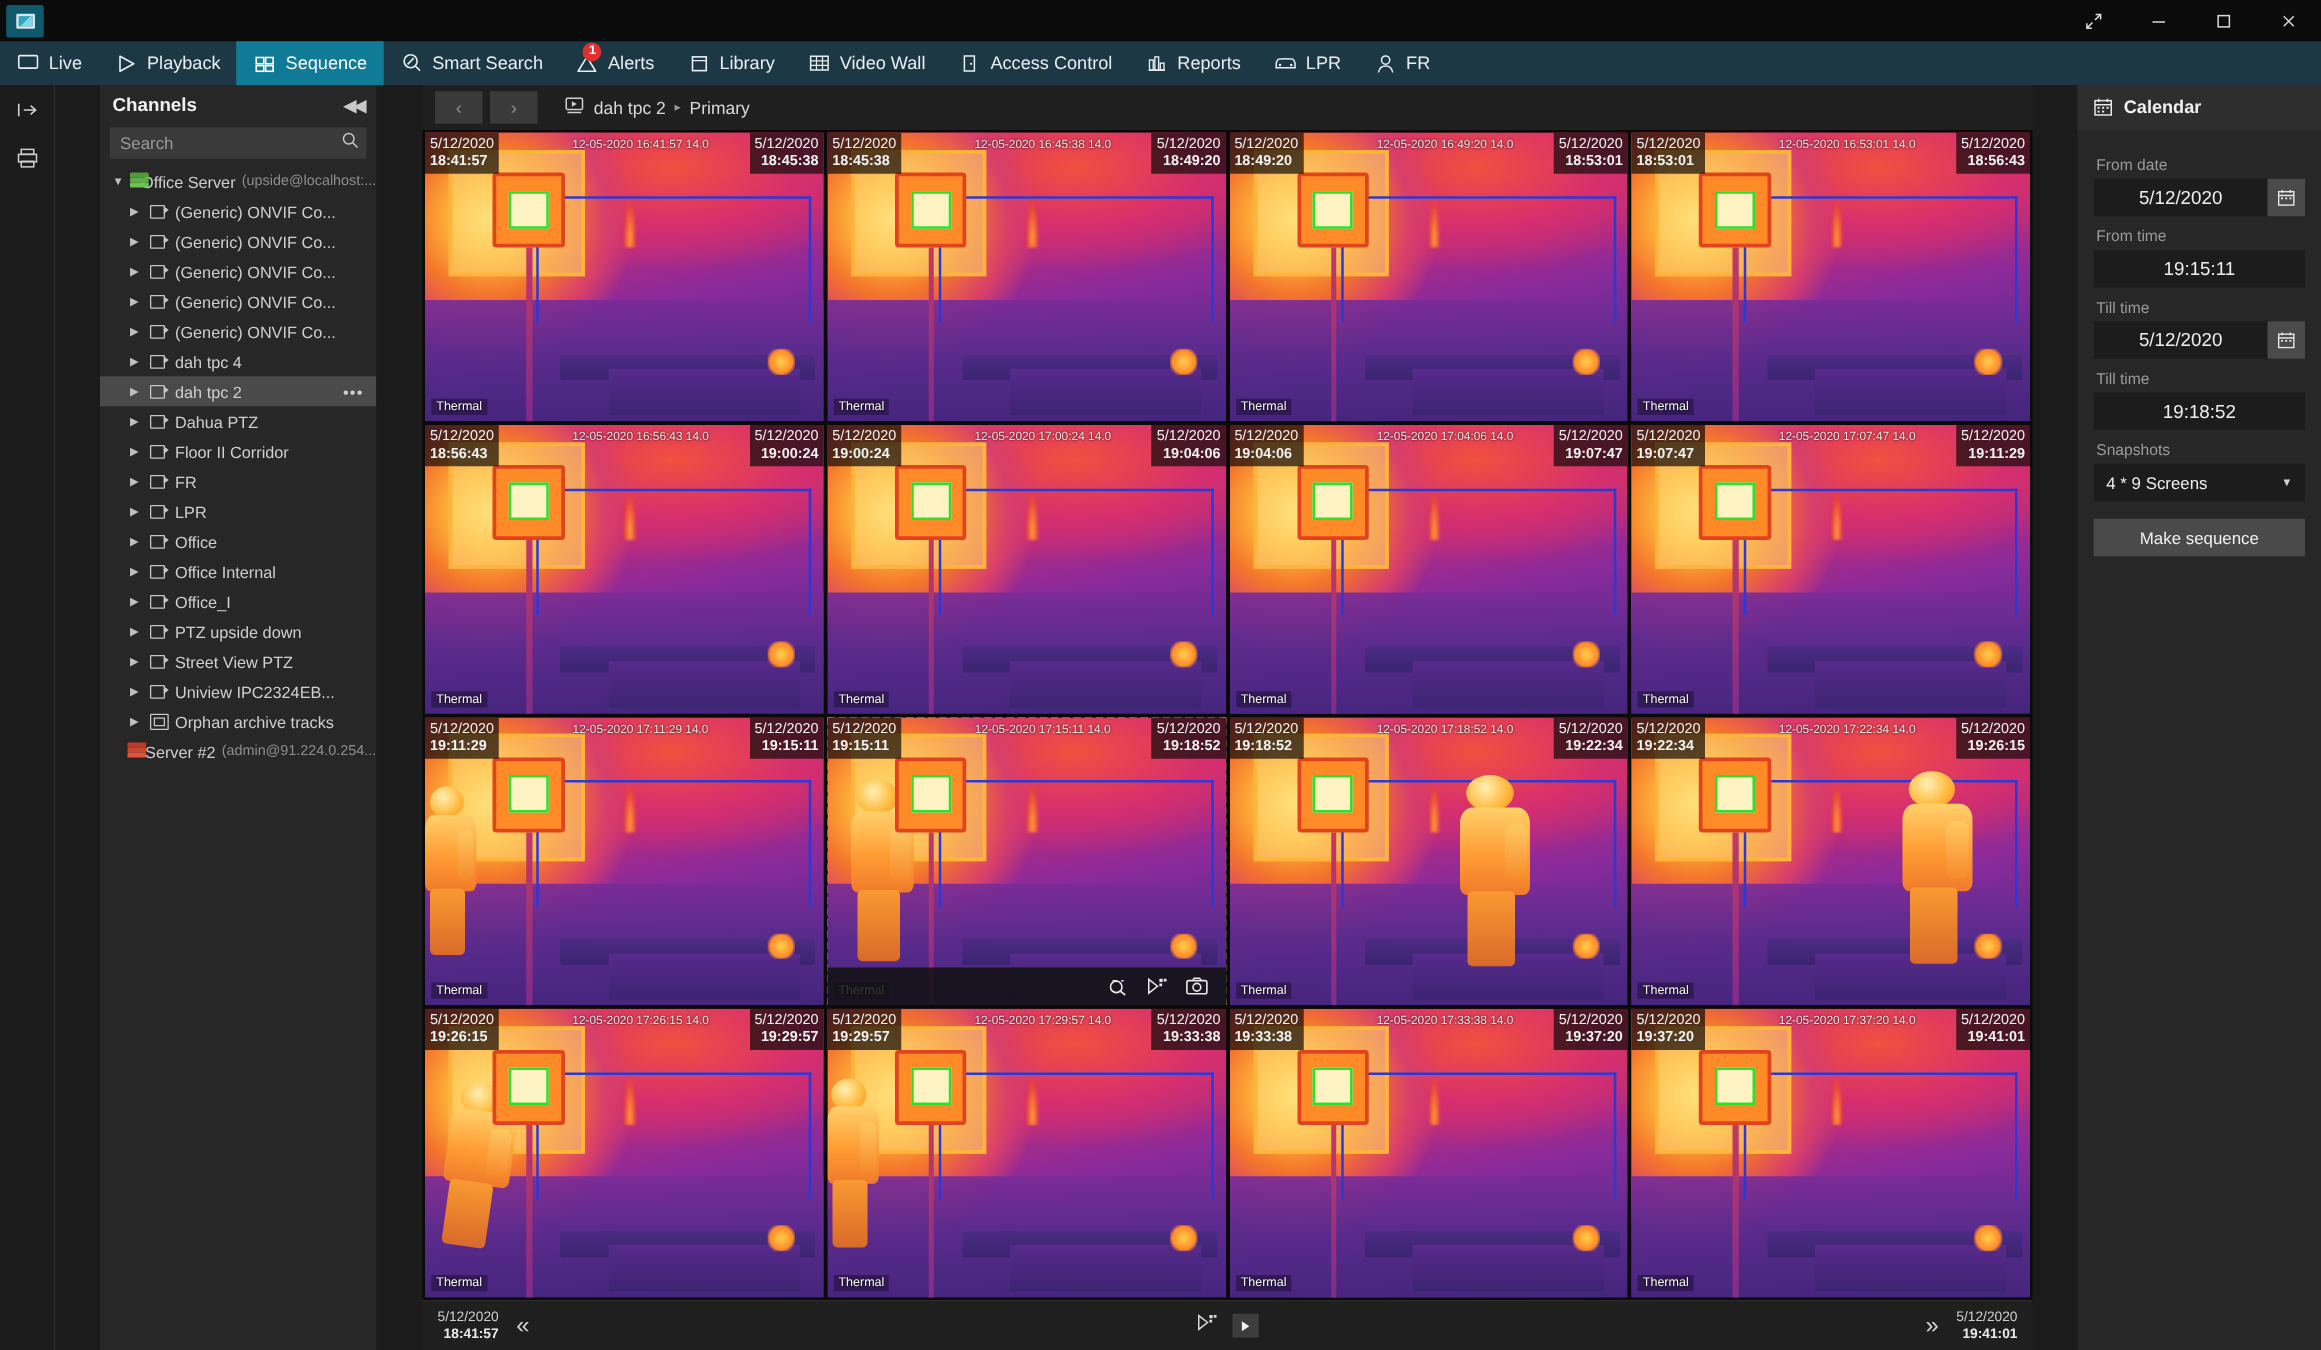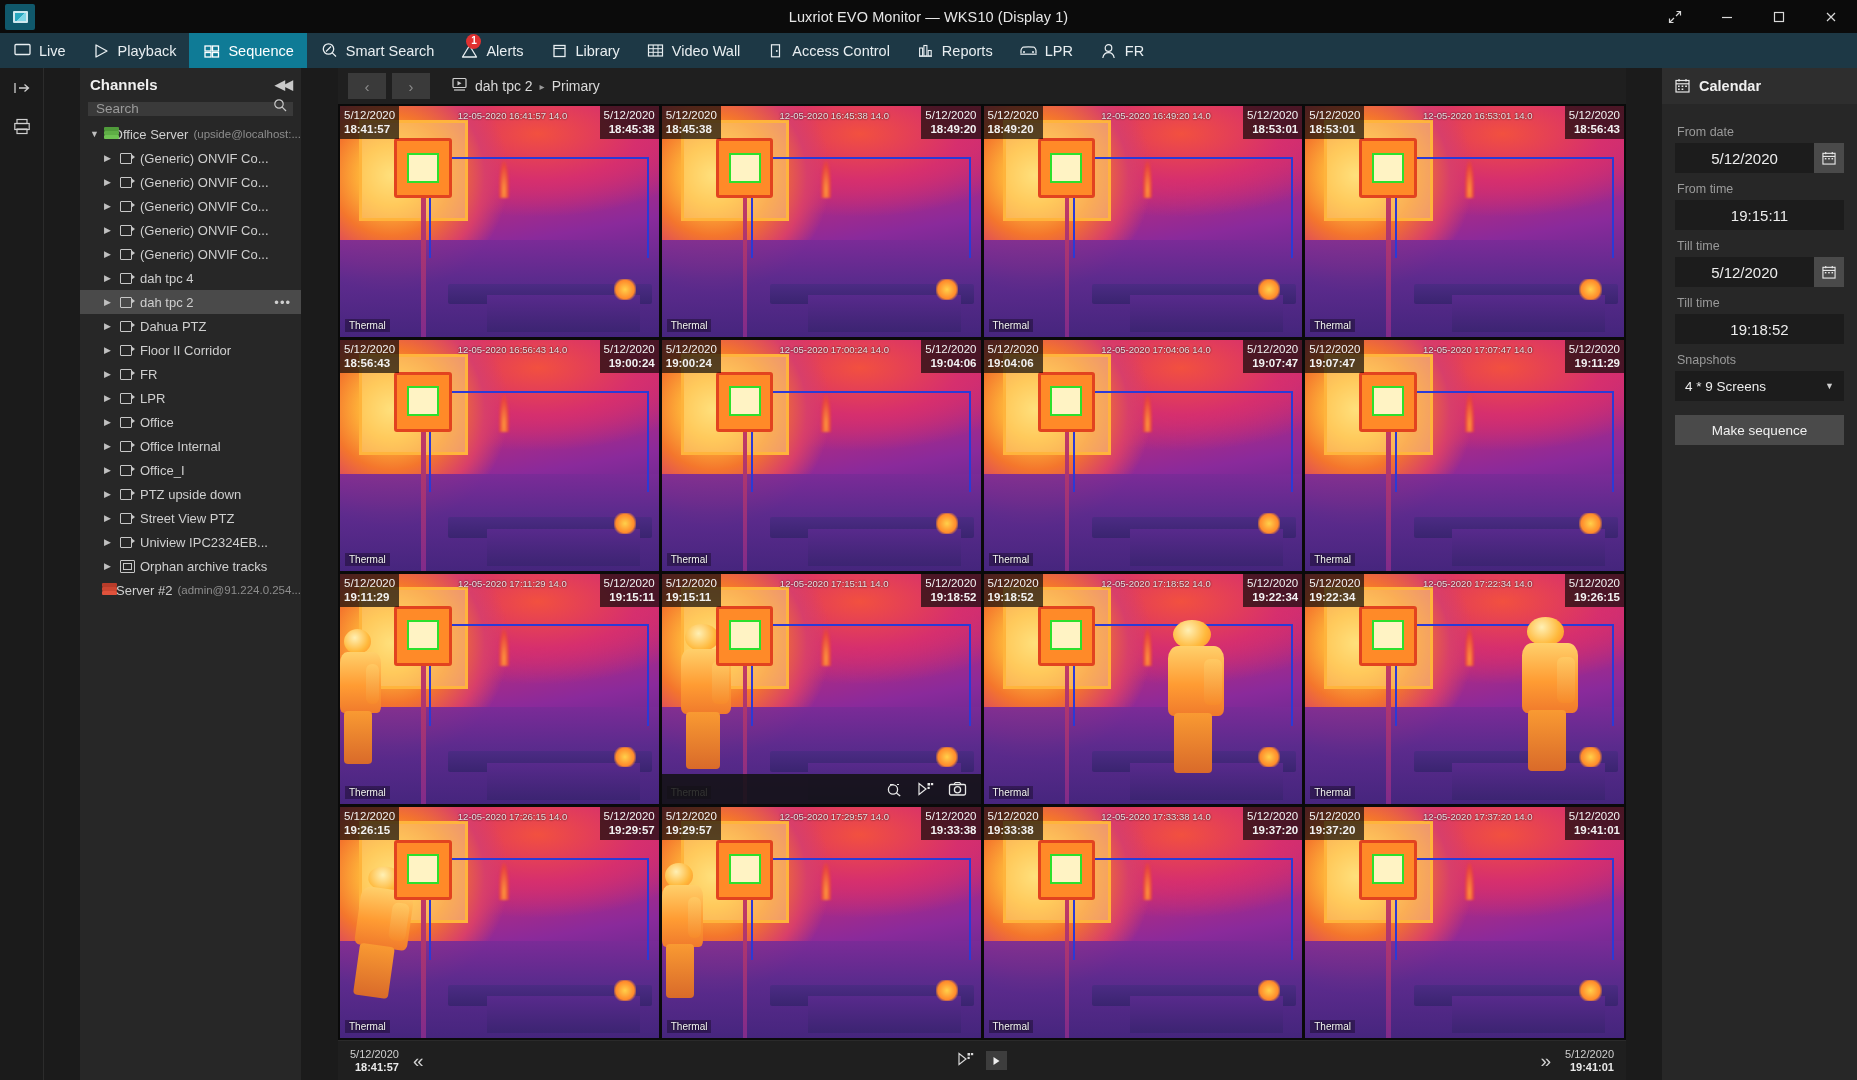--- a/index.html
+++ b/index.html
@@ -73,22 +73,22 @@
   .channels {
     width: 222px; background: #272727; display: flex; flex-direction: column;
     border-right: 1px solid #1b1b1b;
   }
   .ch-head {
     height: 32px; display: flex; align-items: center; padding: 0 10px;
     font-size: 15px; font-weight: bold; color: #f0f0f0; background: #272727;
   }
   .ch-collapse { margin-left: auto; color: #c9c9c9; font-size: 13px; letter-spacing: -2px; }
   .ch-search {
-    margin: 2px 8px 6px 8px; height: 14px; background: #3a3a3a;
-    display: flex; align-items: flex-end; padding: 0 8px;
+    margin: 2px 8px 6px 8px; height: 25px; background: #3a3a3a;
+    display: flex; align-items: center; padding: 0 8px;
   }
   .ch-search input {
     flex: 1; background: transparent; border: none; outline: none;
     color: #d6d6d6; font-size: 13.5px; font-family: inherit;
   }
   .ch-search input::placeholder { color: #9a9a9a; }
   .ch-tree { flex: 1; overflow: hidden; font-size: 13px; }
   .tree-row {
     display: flex; align-items: center; height: 24px; padding-left: 8px; color: #cfcfcf;
     white-space: nowrap; gap: 5px;
@@ -261,21 +261,20 @@
   }
   .calglyph { font-size: 14px; line-height: 1; }
 </style>
 </head>
 <body>
 
 <div class="titlebar">
   <div class="app-logo">
       <div class="mon"></div>
     </div>
-  <div class="title-text">Luxriot EVO Monitor — WKS10 (Display 1)</div>
   <div class="win-ctrls">
     <div class="win-btn">
       <svg width="14" height="14" viewBox="0 0 14 14">
           <path d="M8.5 1.5h4v4M12.5 1.5L8 6M5.5 12.5h-4v-4M1.5 12.5L6 8" stroke="currentColor" fill="none" stroke-width="1.2"></path>
         </svg>
     </div>
     <div class="win-btn">
       <svg width="14" height="14" viewBox="0 0 14 14">
           <path d="M2 7.5h10" stroke="currentColor" stroke-width="1.2"></path>
         </svg>

